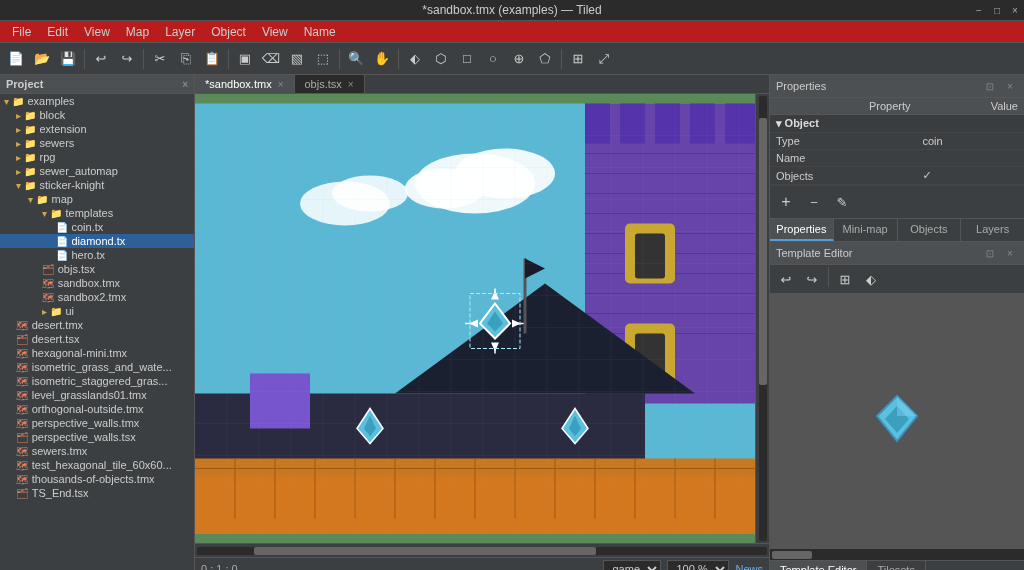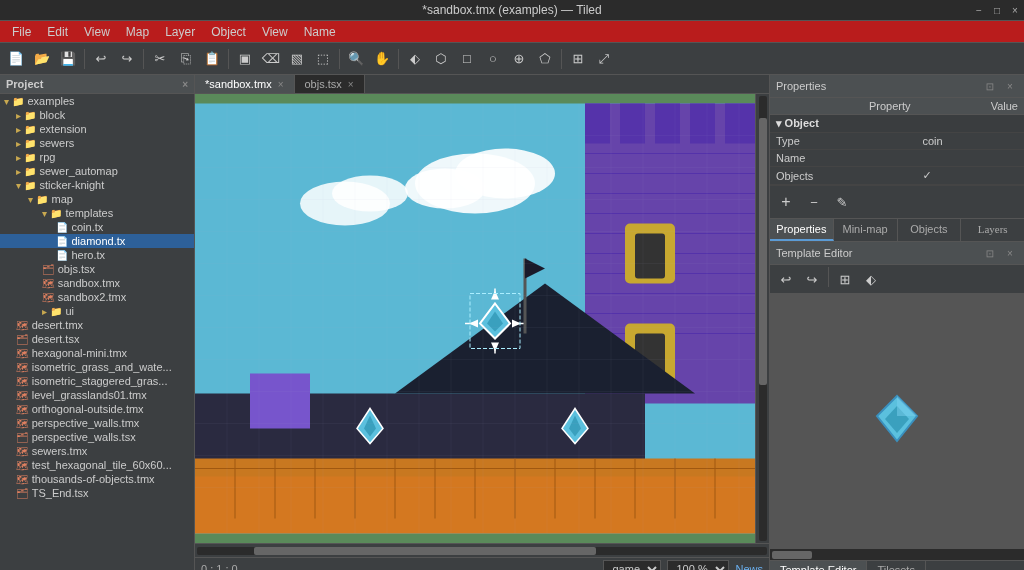--- a/index.html
+++ b/index.html
@@ -58,21 +58,21 @@
     #props-table td { padding: 2px 6px; border-bottom: 1px solid #444; }
     .prop-section { background: #3a3d3f; font-weight: bold; }
     .prop-section td { padding: 2px 6px; color: #ddd; }
     .prop-value { color: #ccc; }
     .prop-value-blue { color: #6ab0f0; }
 
     
     #panel-tabs { display: flex; border-bottom: 1px solid #555; background: #3c3f41; }
     .panel-tab { flex: 1; text-align: center; padding: 4px 2px; font-size: 11px; cursor: pointer; color: #aaa; border-right: 1px solid #555; }
     .panel-tab.active { background: #4c5052; color: #fff; border-bottom: 2px solid #5b9bd5; }
-    .panel-tab:last-child { border-right: none; font-family: Liberation Serif, serif; }
+    .panel-tab:last-child { border-right: none; }
 
     
     #template-editor { flex: 1; display: flex; flex-direction: column; }
     #te-header { background: #4c5052; padding: 3px 6px; font-size: 11px; display: flex; justify-content: space-between; align-items: center; border-bottom: 1px solid #555; }
     #te-toolbar { background: #3c3f41; border-bottom: 1px solid #555; padding: 2px 4px; display: flex; gap: 2px; }
     #te-canvas { flex: 1; background: #555; position: relative; display: flex; align-items: center; justify-content: center; }
     #te-scrollbar { height: 12px; background: #2b2b2b; border-top: 1px solid #555; display: flex; align-items: center; padding: 0 2px; }
     #te-scrollbar-thumb { width: 40px; height: 8px; background: #666; border-radius: 2px; }
 
     

